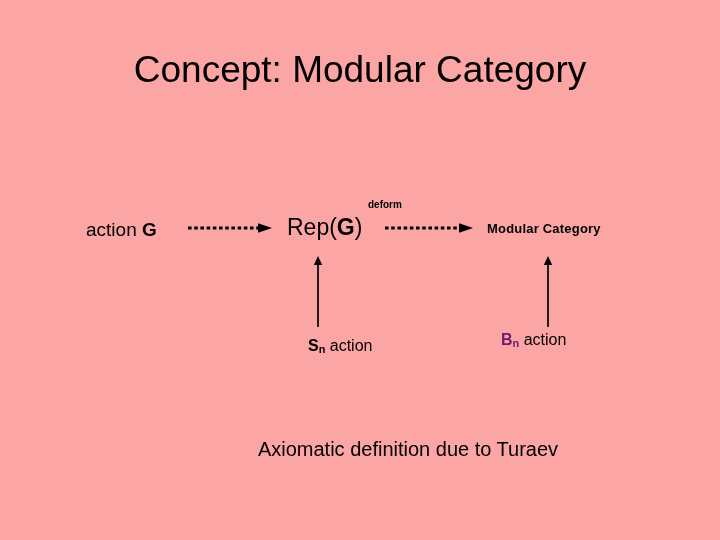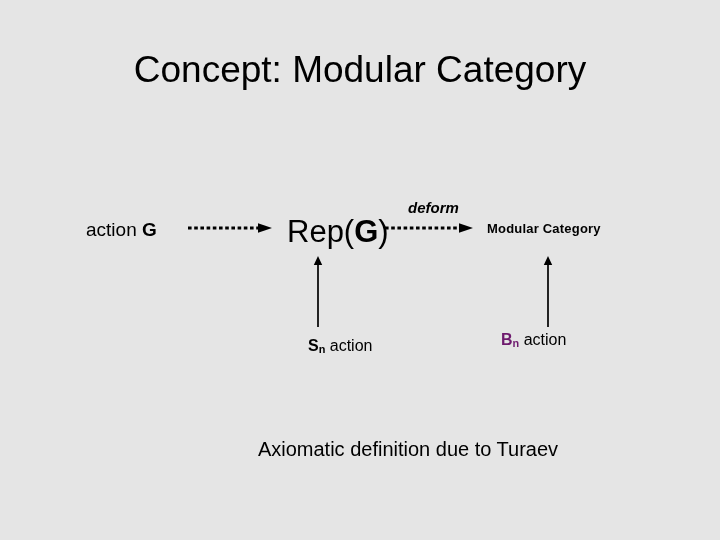--- a/index.html
+++ b/index.html
@@ -49,41 +49,40 @@
     font-size: 19px;
     font-weight: 400;
   }
   .group-g .bold-sym {
     font-weight: 700;
   }
 
   .rep-g {
     left: 287px;
     top: 216px;
-    font-size: 31px;
+    font-size: 23px;
     font-weight: 400;
   }
   .rep-g .bold-sym {
     font-weight: 700;
   }
 
   .modular-category {
     left: 487px;
     top: 222px;
     font-size: 13px;
     font-weight: 700;
     letter-spacing: 0.2px;
   }
 
   .deform-label {
-    left: 408px;
+    left: 368px;
     top: 200px;
-    font-size: 15px;
+    font-size: 10px;
     font-weight: 700;
-    font-style: italic;
   }
 
   
   .dashed-arrow {
     position: absolute;
     height: 12px;
   }
   .dashed-arrow svg {
     display: block;
     overflow: visible;
@@ -129,21 +128,21 @@
     font-size: 20px;
     font-weight: 400;
     white-space: nowrap;
     color: #000000;
     padding-left: 48px;
   }
 </style>
 </head>
 <body>
 
-<div id="slide" style="background: #e5e5e5;">
+<div id="slide" style="background: #fca5a5;">
 
   <div class="slide-title">Concept: Modular Category</div>
 
   <div class="node group-g"><span>action </span><span class="bold-sym">G</span></div>
 
   <div class="dashed-arrow arrow-1">
     <svg width="86" height="12" viewBox="0 0 86 12" aria-hidden="true">
       <line x1="0" y1="6" x2="71" y2="6" stroke="#000000" stroke-width="3.2" stroke-dasharray="3.6 2.6" stroke-linecap="butt"></line>
       <polygon points="70,1.2 84,6 70,10.8" fill="#000000"></polygon>
     </svg>

